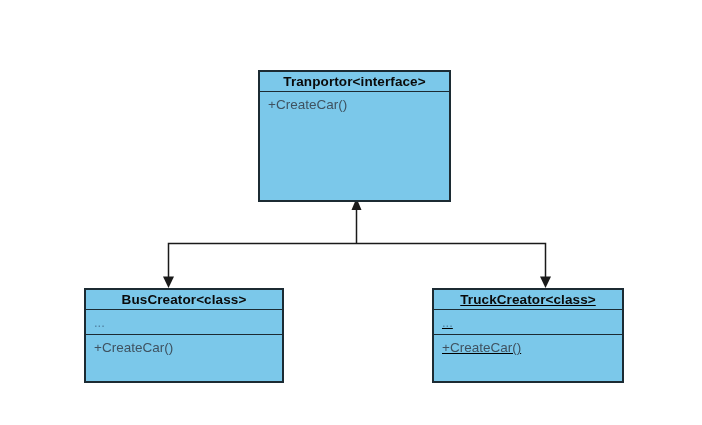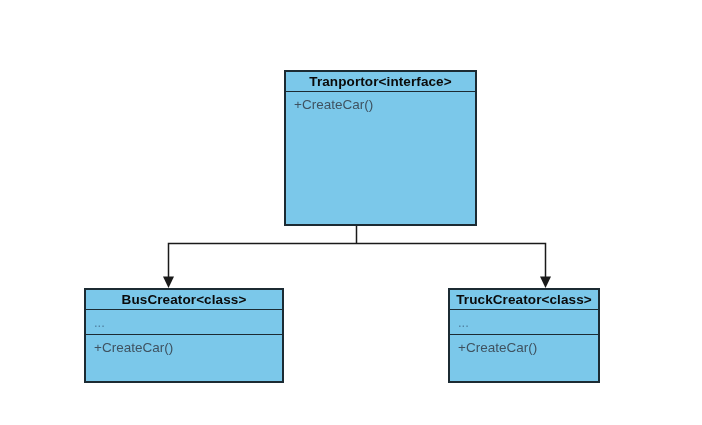--- a/index.html
+++ b/index.html
@@ -47,23 +47,23 @@
     color: var(--attribute-text, #4f7f9e);
   }
 
   .uml-methods {
     flex: 1 1 auto;
     padding: 5px 24px 0 8px;
     font-size: 13.5px;
     color: var(--method-text, #3f5260);
   }
 
-  .box-interface { left: 258px; top: 70px;  width: 193px; height: 156px; margin-left: 26px; }
+  .box-interface { left: 258px; top: 70px;  width: 193px; height: 132px; }
   .box-bus       { left: 84px;  top: 288px; width: 200px; height: 95px;  }
-  .box-truck     { left: 448px; top: 288px; width: 152px; height: 95px;  }
+  .box-truck     { left: 432px; top: 288px; width: 192px; height: 95px; text-decoration: underline;  }
 
   .connectors {
     position: absolute;
     left: 0; top: 0;
     width: 702px; height: 425px;
   }
   .connectors path {
     stroke: var(--connector, #1a1a1a);
     stroke-width: 1.5;
     fill: none;

